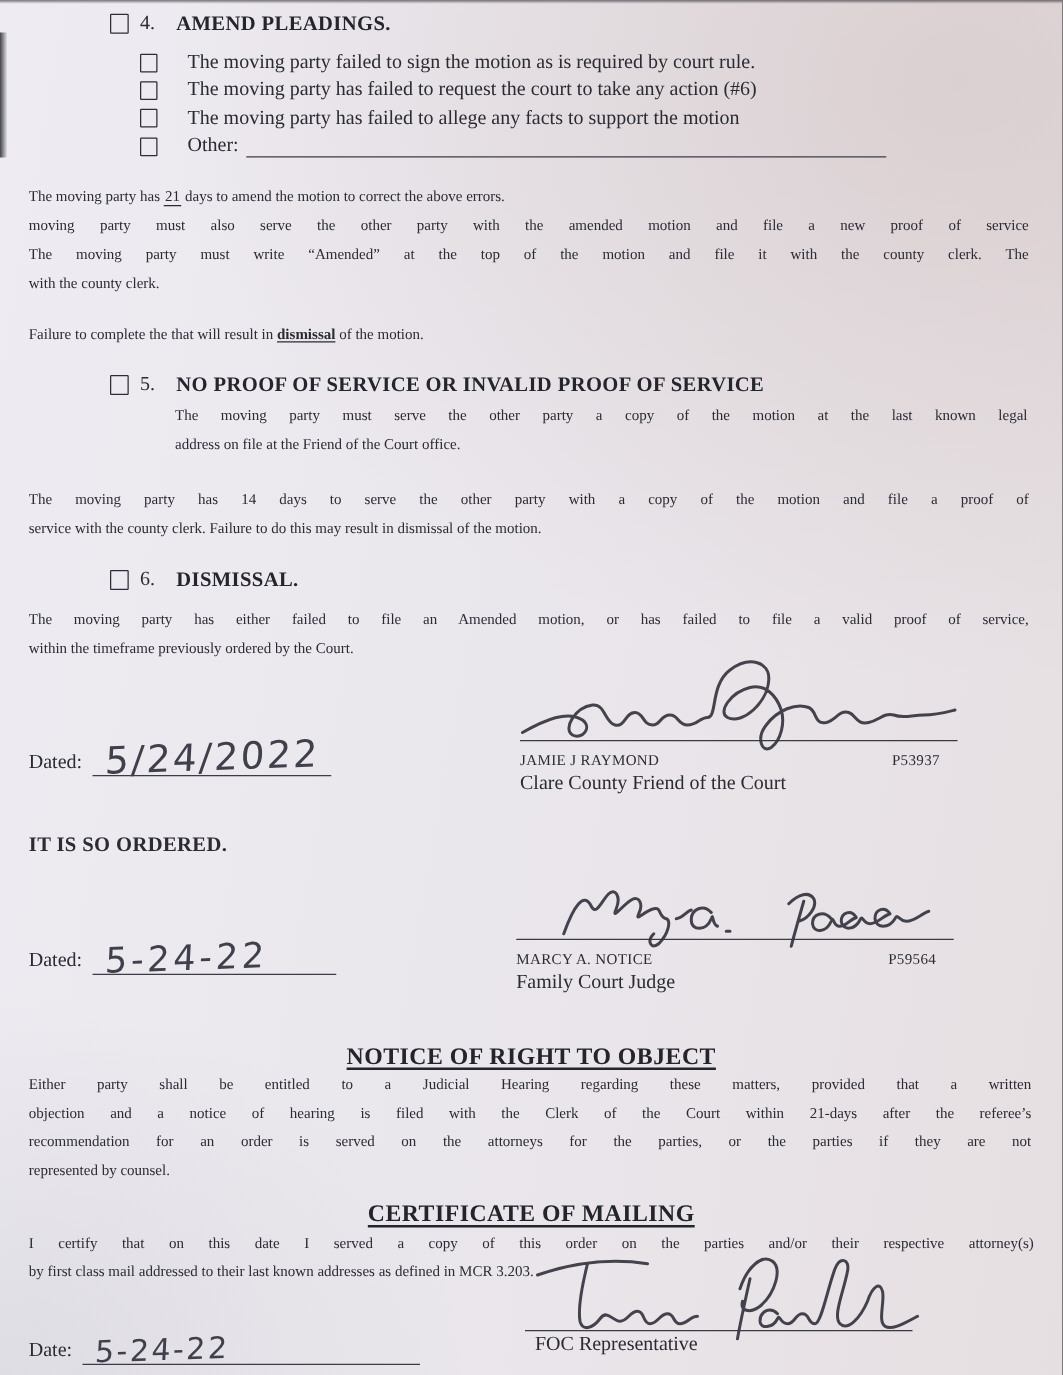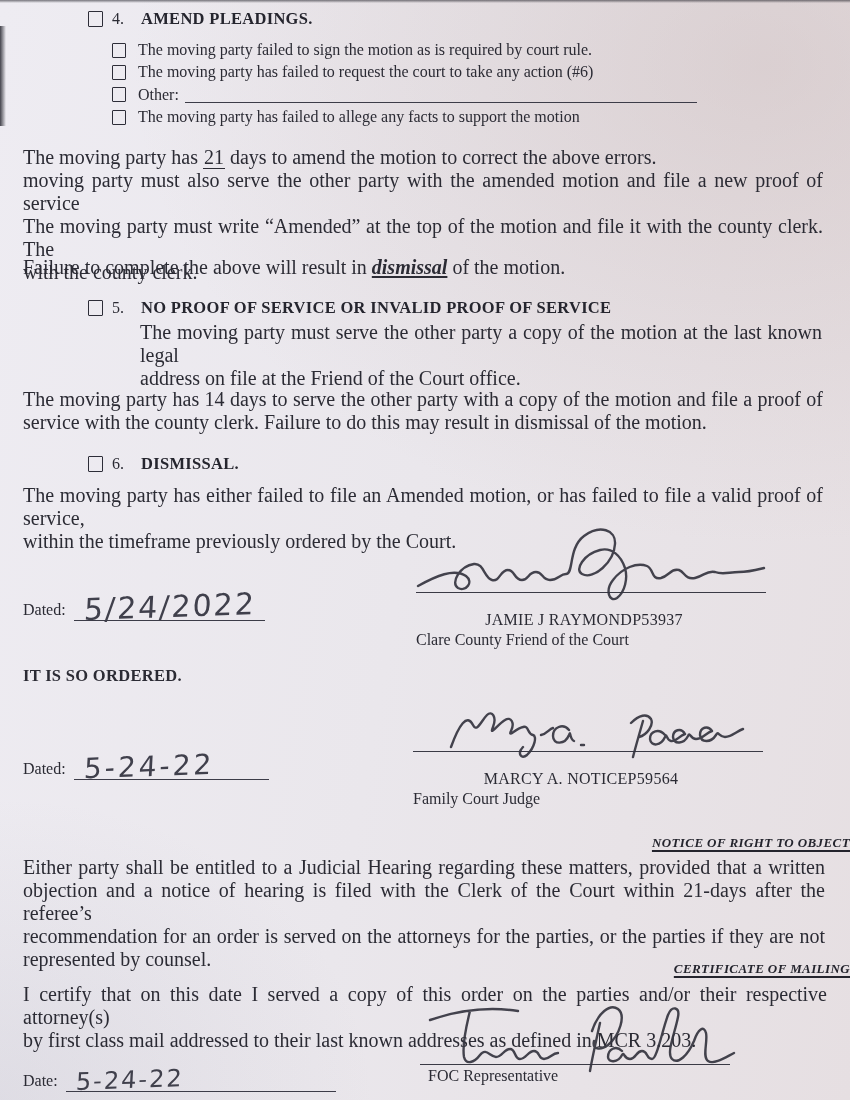--- a/index.html
+++ b/index.html
@@ -15,44 +15,44 @@
   }
   .edge-left{position:absolute;left:0;top:26px;width:6px;height:100px;
     background:linear-gradient(90deg, rgba(25,25,34,.8), rgba(25,25,34,0));}
   .abs{position:absolute;}
   .ihead{display:flex;align-items:center;}
   .cb{width:13px;height:14px;border:1.8px solid #2d2d38;border-radius:1px;flex:0 0 auto;}
   .inum{margin-left:9px;width:29px;font-size:16px;}
   .ititle{font-weight:700;font-size:16.5px;letter-spacing:.3px;color:#25252e;}
   .opt{display:flex;align-items:center;height:22.3px;}
   .opt .cb{width:12px;height:13px;}
-  .optlabel{margin-left:12px;font-size:16px;white-space:nowrap;}
+  .optlabel{margin-left:24px;font-size:16px;white-space:nowrap;}
   .blank-line{display:inline-block;width:512px;border-bottom:1.6px solid #3c3c48;height:16px;margin-left:6px;}
-  .para{font-size:20px;line-height:23px;}
+  .para{font-size:12px;line-height:23px;}
   .jl{text-align:justify;text-align-last:justify;}
   .ll{text-align:left;}
   .u21{border-bottom:1.2px solid #2b2b34;padding:0 1px;}
-  .emph{font-weight:700;font-style:italic;text-decoration:underline;text-underline-offset:2px;margin-top:45px;}
-  .center-head{left:0;right:0;text-align:right;font-weight:700;font-size:13px;letter-spacing:.4px;
-    color:#24242d;font-style:italic;}
+  .emph{font-weight:700;text-decoration:underline;text-underline-offset:2px;margin-top:45px;}
+  .center-head{left:0;right:0;text-align:center;font-weight:700;font-size:19px;letter-spacing:.4px;
+    color:#24242d;}
   .center-head span{text-decoration:underline;text-underline-offset:3px;text-decoration-thickness:1.5px;}
   .lbl{font-size:16px;}
   .datefield{display:flex;align-items:flex-end;}
   .datefield .lbl{padding-bottom:2px;margin-top:48px;}
   .dline{display:inline-flex;align-items:flex-end;border-bottom:1.6px solid #3c3c48;margin-left:8px;padding:0 10px;}
   .hand{font-family:"DejaVu Sans","Liberation Sans",sans-serif;color:#40404c;
     transform:rotate(-2deg) skewX(-5deg);display:inline-block;letter-spacing:2px;}
   .h1{font-size:30px;margin-bottom:-4px;}
   .h2{font-size:28px;margin-bottom:-4px;letter-spacing:3px;}
   .h3{font-size:24px;margin-bottom:-3px;letter-spacing:2px;}
   .sigcol{width:350px;}
   .sigwrap{position:relative;}
   .sigwrap svg{position:absolute;left:0;bottom:-12px;overflow:visible;}
   .sigline{border-top:1.5px solid #3a3a45;}
-  .namerow{display:flex;justify-content:center;padding-right:14px;font-size:16px;letter-spacing:.3px;margin-top:18px;}
+  .namerow{display:flex;justify-content:space-between;padding-right:14px;font-size:12px;letter-spacing:.3px;margin-top:8px;}
   .sigtitle{font-size:16px;margin-top:2px;}
   .ordered{font-weight:700;font-size:16.5px;letter-spacing:.3px;}
   svg path{fill:none;stroke:#34343f;stroke-width:2.4;stroke-linecap:round;stroke-linejoin:round;opacity:.92;}
 </style>
 </head>
 <body>
 
 <div class="page">
   <div class="edge-left"></div>
 
@@ -65,38 +65,38 @@
     <div class="opt">
       <span class="cb"></span>
       <span class="optlabel">The moving party failed to sign the motion as is required by court rule.</span>
     </div>
     <div class="opt">
       <span class="cb"></span>
       <span class="optlabel">The moving party has failed to request the court to take any action (#6)</span>
     </div>
     <div class="opt">
       <span class="cb"></span>
-      <span class="optlabel">Other:</span>
-      <span class="blank-line"></span>
+      <span class="optlabel">The moving party has failed to allege any facts to support the motion</span>
     </div>
     <div class="opt">
       <span class="cb"></span>
-      <span class="optlabel">The moving party has failed to allege any facts to support the motion</span>
+      <span class="optlabel">Other:</span>
+      <span class="blank-line"></span>
     </div>
   </div>
 
   <div class="abs para" style="top:146px;left:23px;width:800px">
     <div class="ll"><span>The moving party has </span><span class="u21">21</span><span> days to amend the motion to correct the above errors.</span></div>
     <div class="jl">moving party must also serve the other party with the amended motion and file a new proof of service</div>
     <div class="jl">The moving party must write “Amended” at the top of the motion and file it with the county clerk. The</div>
     <div class="ll">with the county clerk.</div>
   </div>
 
   <div class="abs para ll" style="top:256px;left:23px;width:800px">
-    <span>Failure to complete the above will result in </span><span class="emph">dismissal</span><span> of the motion.</span>
+    <span>Failure to complete the that will result in </span><span class="emph">dismissal</span><span> of the motion.</span>
   </div>
 
   <div class="abs ihead" style="top:298px;left:88px">
     <span class="cb"></span>
     <span class="inum">5.</span>
     <span class="ititle">NO PROOF OF SERVICE OR INVALID PROOF OF SERVICE</span>
   </div>
   <div class="abs para" style="top:321px;left:140px;width:682px">
     <div class="jl">The moving party must serve the other party a copy of the motion at the last known legal</div>
     <div class="ll">address on file at the Friend of the Court office.</div>

